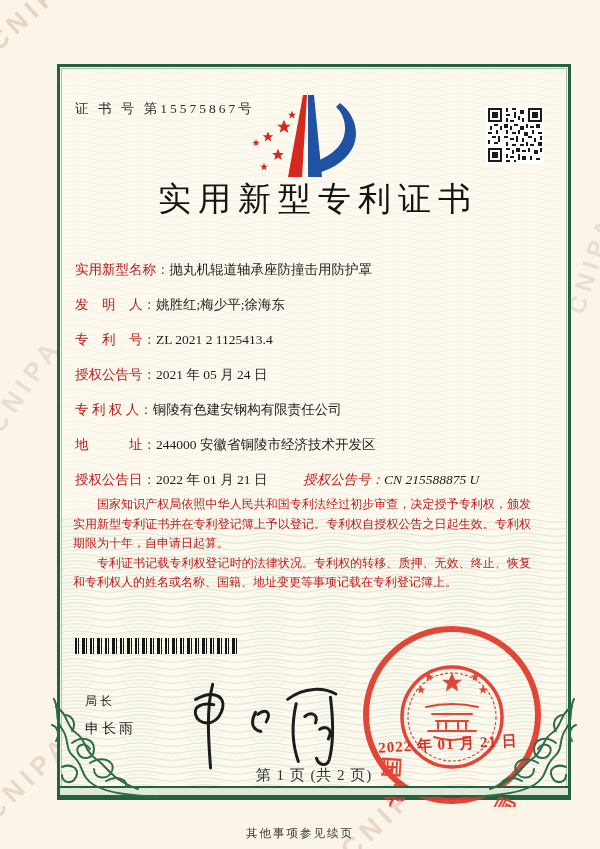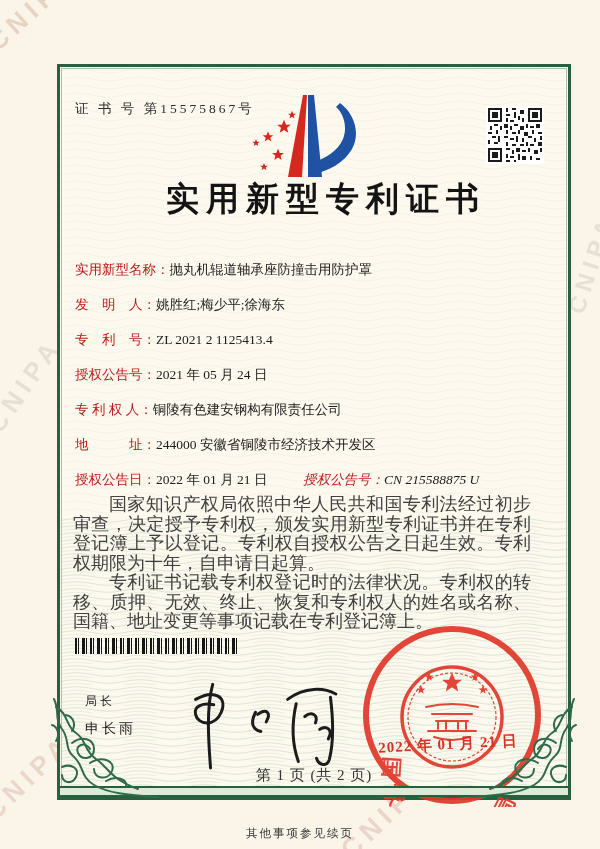--- a/index.html
+++ b/index.html
@@ -41,34 +41,34 @@
     background:#dfe9d8;border-top:2px solid #27603f;border-bottom:2px solid #27603f;
   }
   .flourish{position:absolute;width:118px;height:104px;bottom:-4px;}
   .flourish.left{left:-14px;}
   .flourish.right{right:-14px;transform:scaleX(-1);}
   
   .cert-no{position:absolute;left:15px;top:33px;font-size:13.5px;color:#2e2e2e;letter-spacing:3px;}
   .logo{position:absolute;left:188px;top:26px;width:108px;height:96px;}
   .qr{position:absolute;left:426px;top:39px;width:58px;height:58px;}
   .doc-title{
-    position:absolute;left:12px;top:110px;width:100%;text-align:center;
-    font-size:33px;font-weight:bold;color:#141414;letter-spacing:7px;white-space:nowrap;
+    position:absolute;left:4px;top:110px;width:100%;text-align:center;
+    font-size:33px;font-weight:normal;color:#141414;letter-spacing:7px;white-space:nowrap;
   }
   
   .fields{position:absolute;left:15px;top:194px;width:452px;font-size:13.5px;color:#222;}
   .frow{height:20px;margin-bottom:15px;white-space:nowrap;}
   .flabel{display:inline-block;color:#b91c1c;}
   .fvalue{color:#1d1d1d;}
   .grant-row{position:relative;height:20px;white-space:nowrap;}
   .grant-right{position:absolute;left:228px;top:0;font-style:italic;}
   
   .paras{
     position:absolute;left:13px;top:428px;width:458px;
-    font-size:18px;line-height:19.5px;color:#404040;text-align:justify;
+    font-size:12px;line-height:19.5px;color:#b91c1c;text-align:justify;
   }
   .paras p{margin:0;text-indent:2em;}
   
   .barcode{
     position:absolute;left:15px;top:571px;width:162px;height:16px;
     background:repeating-linear-gradient(90deg,
       #151515 0 2px,transparent 2px 3px,
       #151515 3px 4px,transparent 4px 7px,
       #151515 7px 10px,transparent 10px 11px,
       #151515 11px 12px,transparent 12px 15px);

